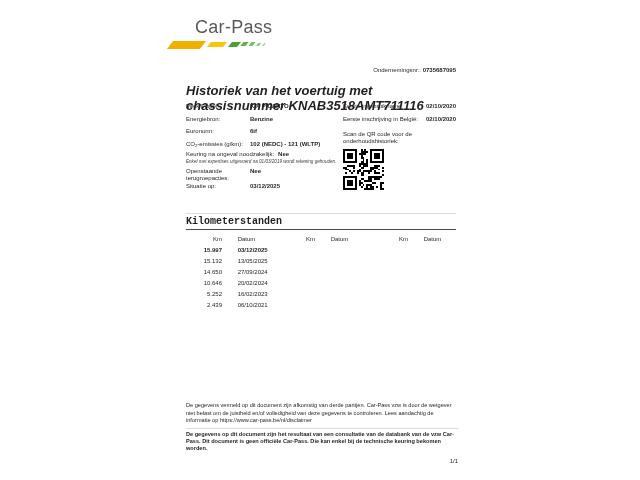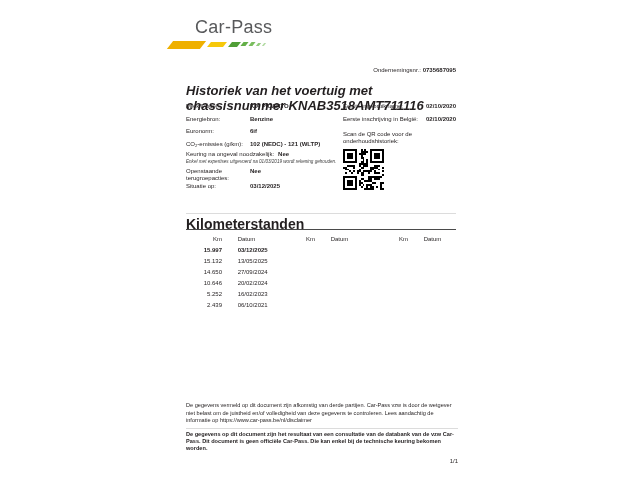--- a/index.html
+++ b/index.html
@@ -44,21 +44,21 @@
 
   .details-right{position:absolute;left:343px;top:103px;width:120px;font-size:6px;}
   .drow-r{display:flex;align-items:flex-start;height:12.6px;}
   .dlabel-r{width:83px;flex:none;}
 
   .qr-label{position:absolute;left:343px;top:131px;width:82px;font-size:6px;line-height:7px;}
   .qr{position:absolute;left:343px;top:149px;width:41px;height:41px;}
 
   
   .odo-topline{position:absolute;left:186px;top:213px;width:270px;height:1px;background:#dcdcdc;}
-  .odo-title{position:absolute;left:186px;top:216px;font-size:14px;font-weight:bold;}
+  .odo-title{position:absolute;left:186px;top:216px;font-size:10px;font-weight:bold;font-family:Liberation Mono, monospace;}
   .odo-underline{position:absolute;left:186px;top:229px;width:270px;height:1px;background:#4a4a4a;}
   .odo-table{position:absolute;left:186px;top:234px;width:270px;font-size:6px;display:flex;}
   .odo-group{width:84px;margin-right:9px;}
   .odo-group:last-child{margin-right:0;}
   .odo-hrow,.odo-row{height:11px;line-height:11px;white-space:nowrap;}
   .km{display:inline-block;width:36px;text-align:right;}
   .dt{display:inline-block;margin-left:14px;}
   .odo-row.first{font-weight:bold;}
 
   

